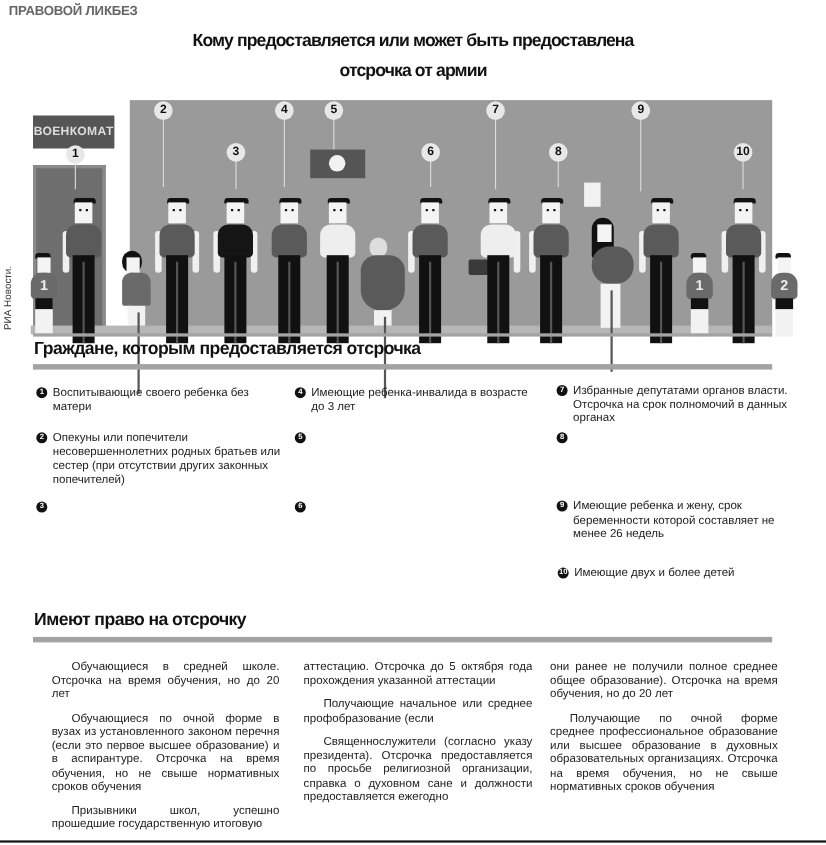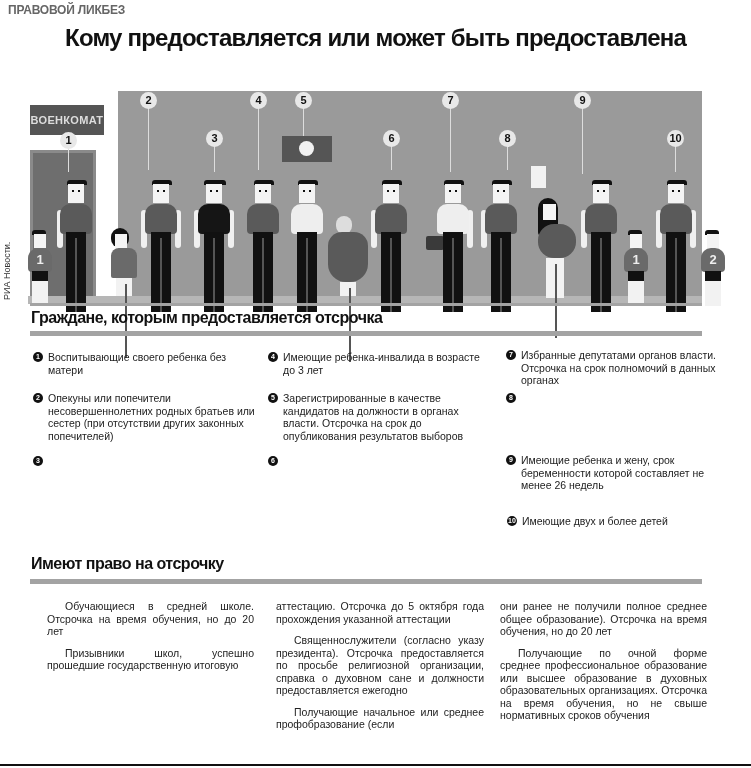--- a/index.html
+++ b/index.html
@@ -1,20 +1,20 @@
 <!DOCTYPE html>
 <html><head>
 <meta charset="utf-8">
 <style>
   * { box-sizing: border-box; margin: 0; padding: 0; }
   html, body { width: 751px; height: 768px; background: #fff; overflow: hidden; }
   body { position: relative; font-family: "Liberation Sans", sans-serif; color: #111; }
 
   .rubric { position: absolute; left: 8px; top: 3px; font-family: "Liberation Sans", sans-serif; font-weight: bold; font-size: 12px; color: #666; letter-spacing: -0.2px; }
-  .title { position: absolute; left: 0; top: 24px; width: 751px; text-align: center; font-family: "Liberation Sans", sans-serif; font-weight: bold; font-size: 24px; line-height: 27px; letter-spacing: -0.8px; color: #111; }
+  .title { position: absolute; left: 0; top: 24px; width: 751px; text-align: center; font-family: "Liberation Sans", sans-serif; font-weight: bold; font-size: 16px; line-height: 27px; letter-spacing: -0.8px; color: #111; }
 
   
   .illus { position: absolute; left: 0; top: 88px; width: 751px; height: 218px; }
   .wall { position: absolute; left: 118px; top: 3px; width: 584px; height: 209px; background: #9a9a9a; }
   .floor { position: absolute; left: 28px; top: 208px; width: 674px; height: 8px; background: #b6b6b6; }
   .sign { position: absolute; left: 30px; top: 17px; width: 74px; height: 30px; background: #555; color: #ddd; font-weight: bold; font-size: 11px; line-height: 30px; text-align: center; letter-spacing: 0.3px; }
   .door { position: absolute; left: 30px; top: 62px; width: 66px; height: 148px; background: #6e6e6e; border: 3px solid #8a8a8a; border-bottom: none; }
   .credit { position: absolute; left: 2px; top: 300px; transform: rotate(-90deg); transform-origin: left top; font-size: 9px; color: #333; white-space: nowrap; }
 
   .marker { position: absolute; width: 1px; background: #ddd; }
@@ -55,20 +55,21 @@
   .col p.indent { text-indent: 18px; }
 
   .bottom-line { position: absolute; left: 0; top: 764px; width: 751px; height: 2px; background: #111; }
 </style>
 </head>
 <body>
 
 <div class="rubric">ПРАВОВОЙ ЛИКБЕЗ</div>
 <div class="title">
   <div>Кому предоставляется или может быть предоставлена</div>
+  <div>отсрочка от армии</div>
 </div>
 
 <div class="illus">
   <div class="wall"></div>
   <div class="sign">ВОЕНКОМАТ</div>
   <div class="door"></div>
   <div class="floor"></div>
 
   <div class="marker" style="left:68px;top:60px;height:24px;">
       <span class="num">1</span>
@@ -247,38 +248,39 @@
 
 <div class="rule-top" style="top:303px;"></div>
 <div class="sect-head" style="top:309px;text-align:center;">Граждане, которым предоставляется отсрочка</div>
 <div class="rule" style="top:331px;"></div>
 
 <div class="item" style="left:33px;top:351px;width:222px;"><span class="bullet">1</span><span>Воспитывающие своего ребенка без матери</span></div>
 <div class="item" style="left:33px;top:392px;width:222px;"><span class="bullet">2</span><span>Опекуны или попечители несовершеннолетних родных братьев или сестер (при отсутствии других законных попечителей)</span></div>
 <div class="item" style="left:33px;top:455px;width:222px;"><span class="bullet">3</span></div>
 
 <div class="item" style="left:268px;top:351px;width:222px;"><span class="bullet">4</span><span>Имеющие ребенка-инвалида в возрасте до 3 лет</span></div>
-<div class="item" style="left:268px;top:392px;width:222px;"><span class="bullet">5</span><span>Зарегистрированные в качестве кандидатов на должности в органах власти. Отсрочка на срок до опубликования результатов выборов</span></div>
+<div class="item" style="left:268px;top:392px;width:222px;"><span class="bullet">5</span></div>
 <div class="item" style="left:268px;top:455px;width:222px;"><span class="bullet">6</span></div>
 
 <div class="item" style="left:506px;top:349px;width:226px;"><span class="bullet">7</span><span>Избранные депутатами органов власти. Отсрочка на срок полномочий в данных органах</span></div>
 <div class="item" style="left:506px;top:392px;width:226px;"><span class="bullet">8</span></div>
 <div class="item" style="left:506px;top:454px;width:226px;"><span class="bullet">9</span><span>Имеющие ребенка и жену, срок беременности которой составляет не менее 26 недель</span></div>
 <div class="item" style="left:507px;top:515px;width:226px;"><span class="bullet">10</span><span>Имеющие двух и более детей</span></div>
 
 <div class="sect-head" style="top:555px;">Имеют право на отсрочку</div>
 <div class="rule" style="top:579px;"></div>
 
 <div class="col" style="left:47px;top:600px;width:207px;">
   <p class="indent">Обучающиеся в средней школе. Отсрочка на время обучения, но до 20 лет</p>
+  <p class="indent">Обучающиеся по очной форме в вузах из установленного законом перечня (если это первое высшее образование) и в аспирантуре. Отсрочка на время обучения, но не свыше нормативных сроков обучения</p>
   <p class="indent">Призывники школ, успешно прошедшие государственную итоговую</p>
 </div>
 <div class="col" style="left:276px;top:600px;width:208px;">
   <p>аттестацию. Отсрочка до 5 октября года прохождения указанной аттестации</p>
+  <p class="indent">Получающие начальное или среднее профобразование (если</p>
   <p class="indent">Священнослужители (согласно указу президента). Отсрочка предоставляется по просьбе религиозной организации, справка о духовном сане и должности предоставляется ежегодно</p>
-  <p class="indent">Получающие начальное или среднее профобразование (если</p>
 </div>
 <div class="col" style="left:500px;top:600px;width:207px;">
   <p>они ранее не получили полное среднее общее образование). Отсрочка на время обучения, но до 20 лет</p>
   <p class="indent">Получающие по очной форме среднее профессиональное образование или высшее образование в духовных образовательных организациях. Отсрочка на время обучения, но не свыше нормативных сроков обучения</p>
 </div>
 
 <div class="bottom-line"></div>
 
 </body></html>

